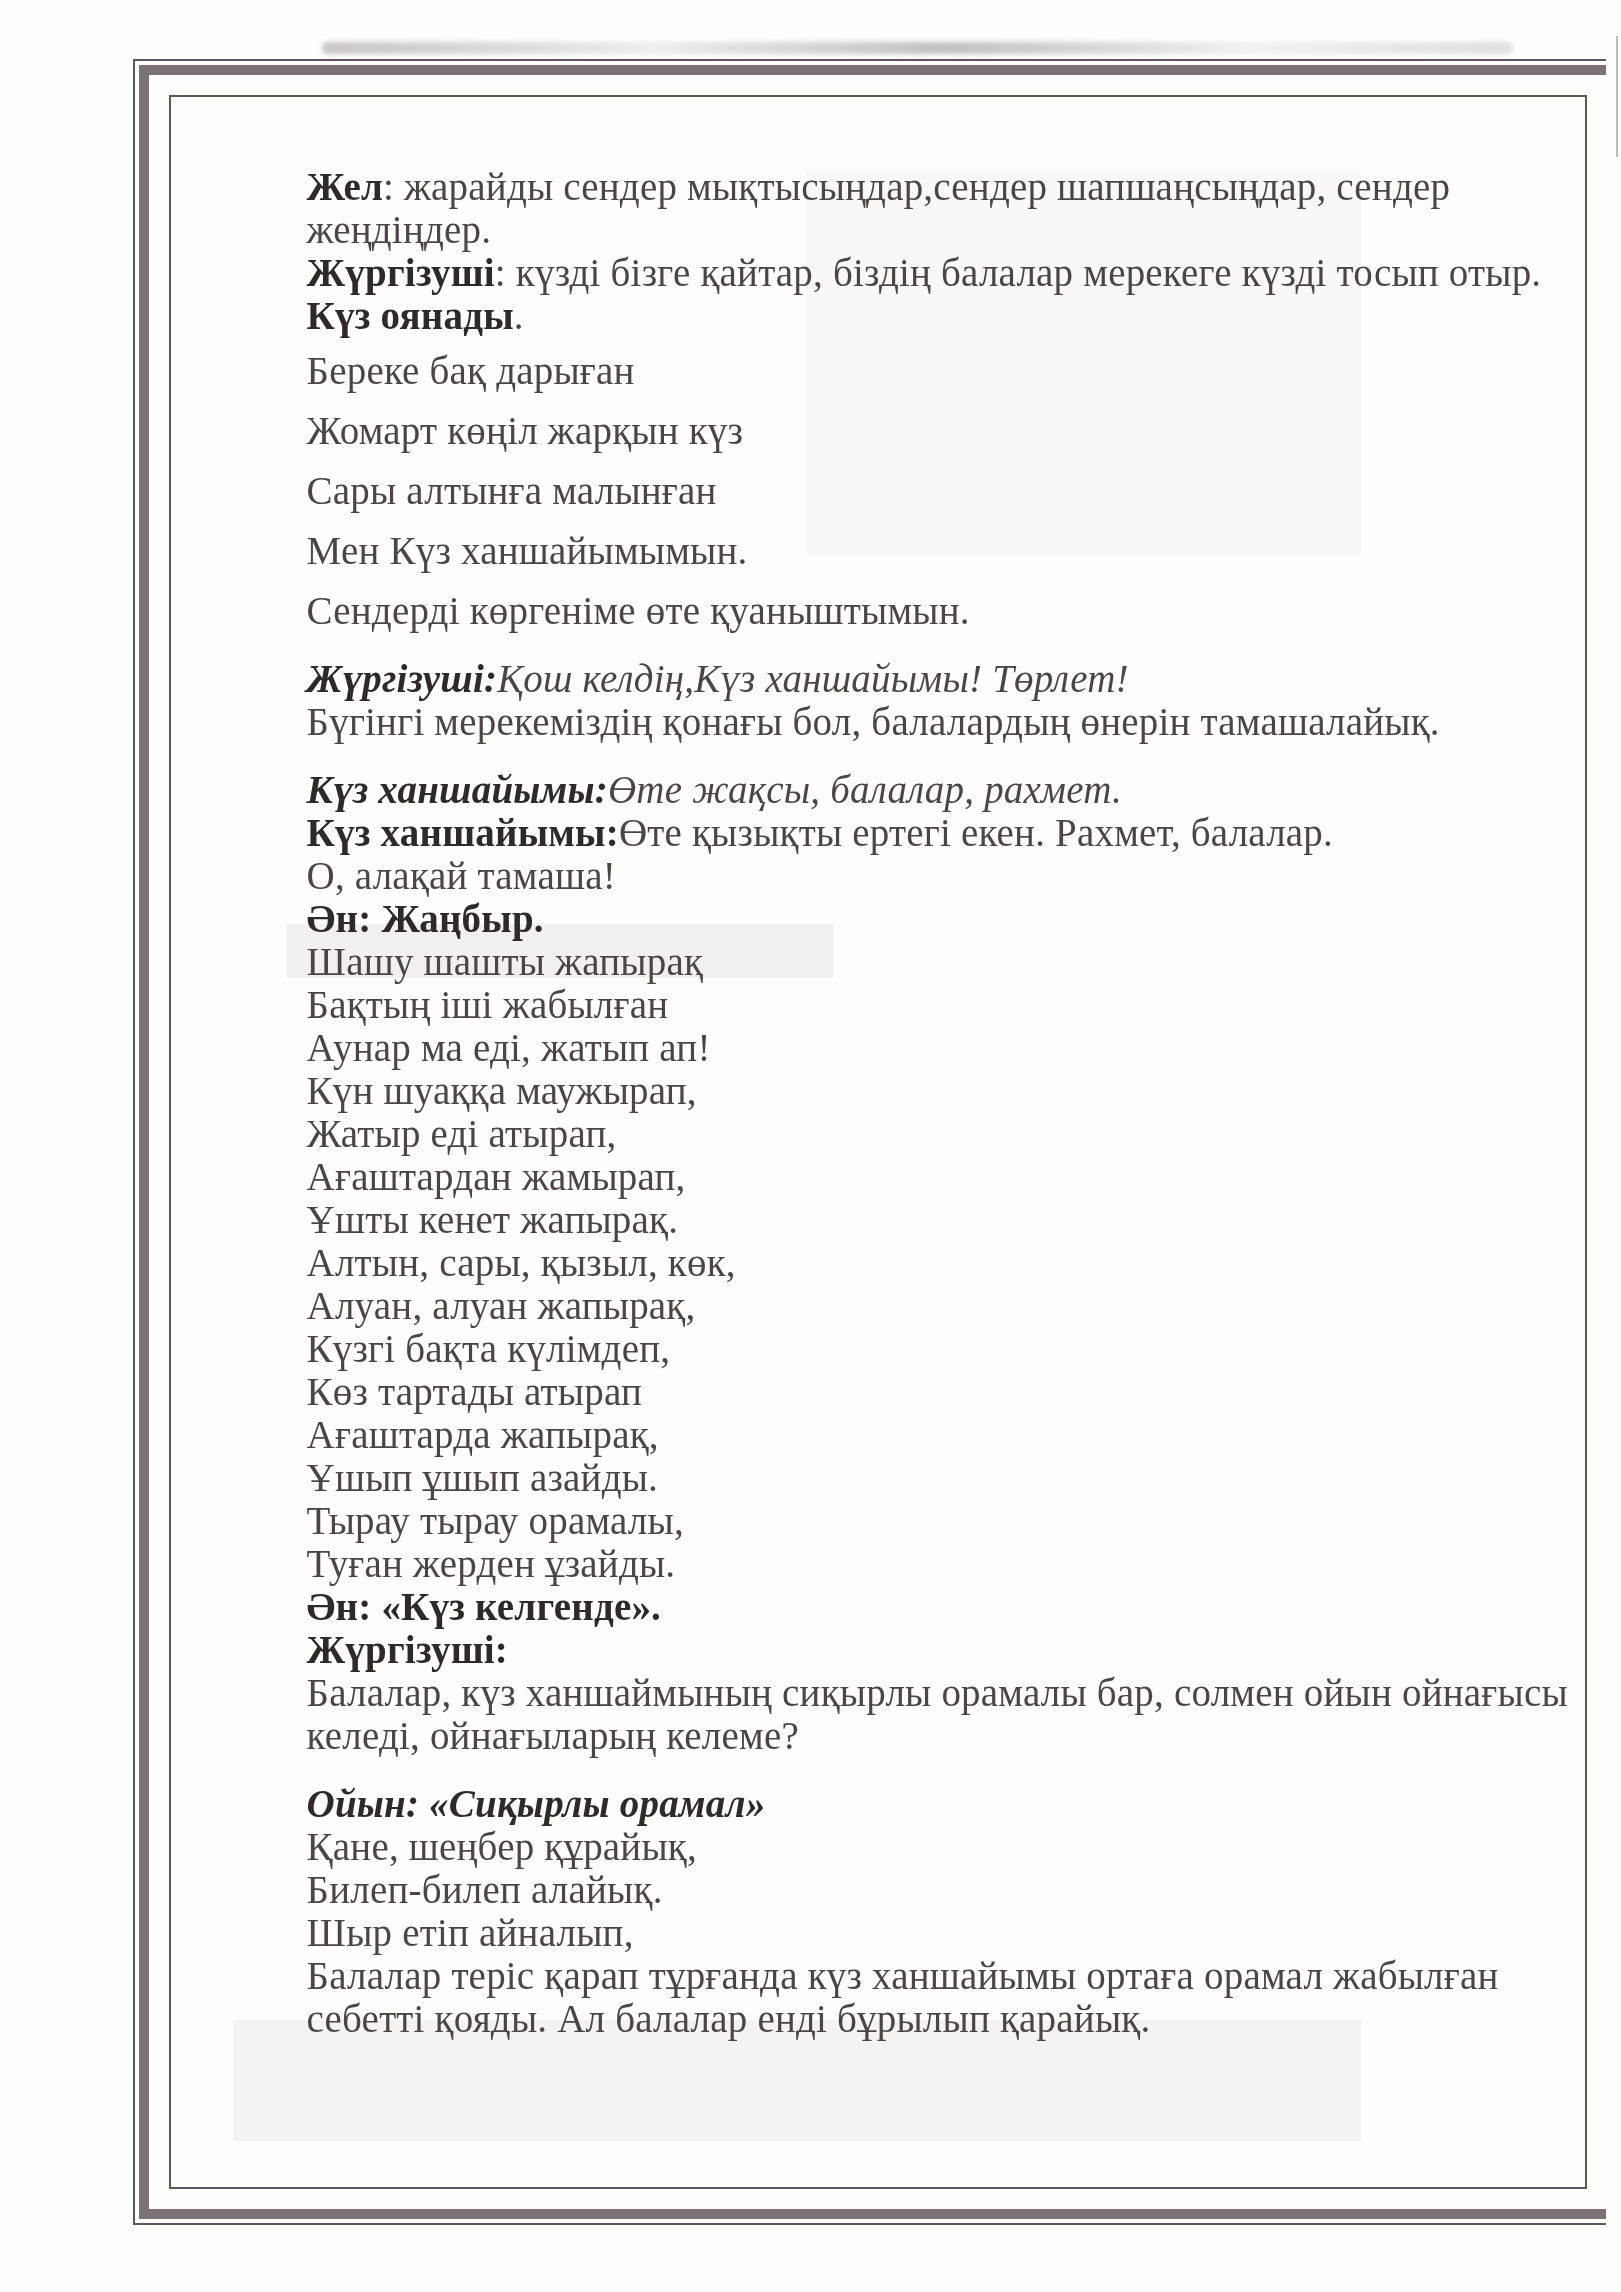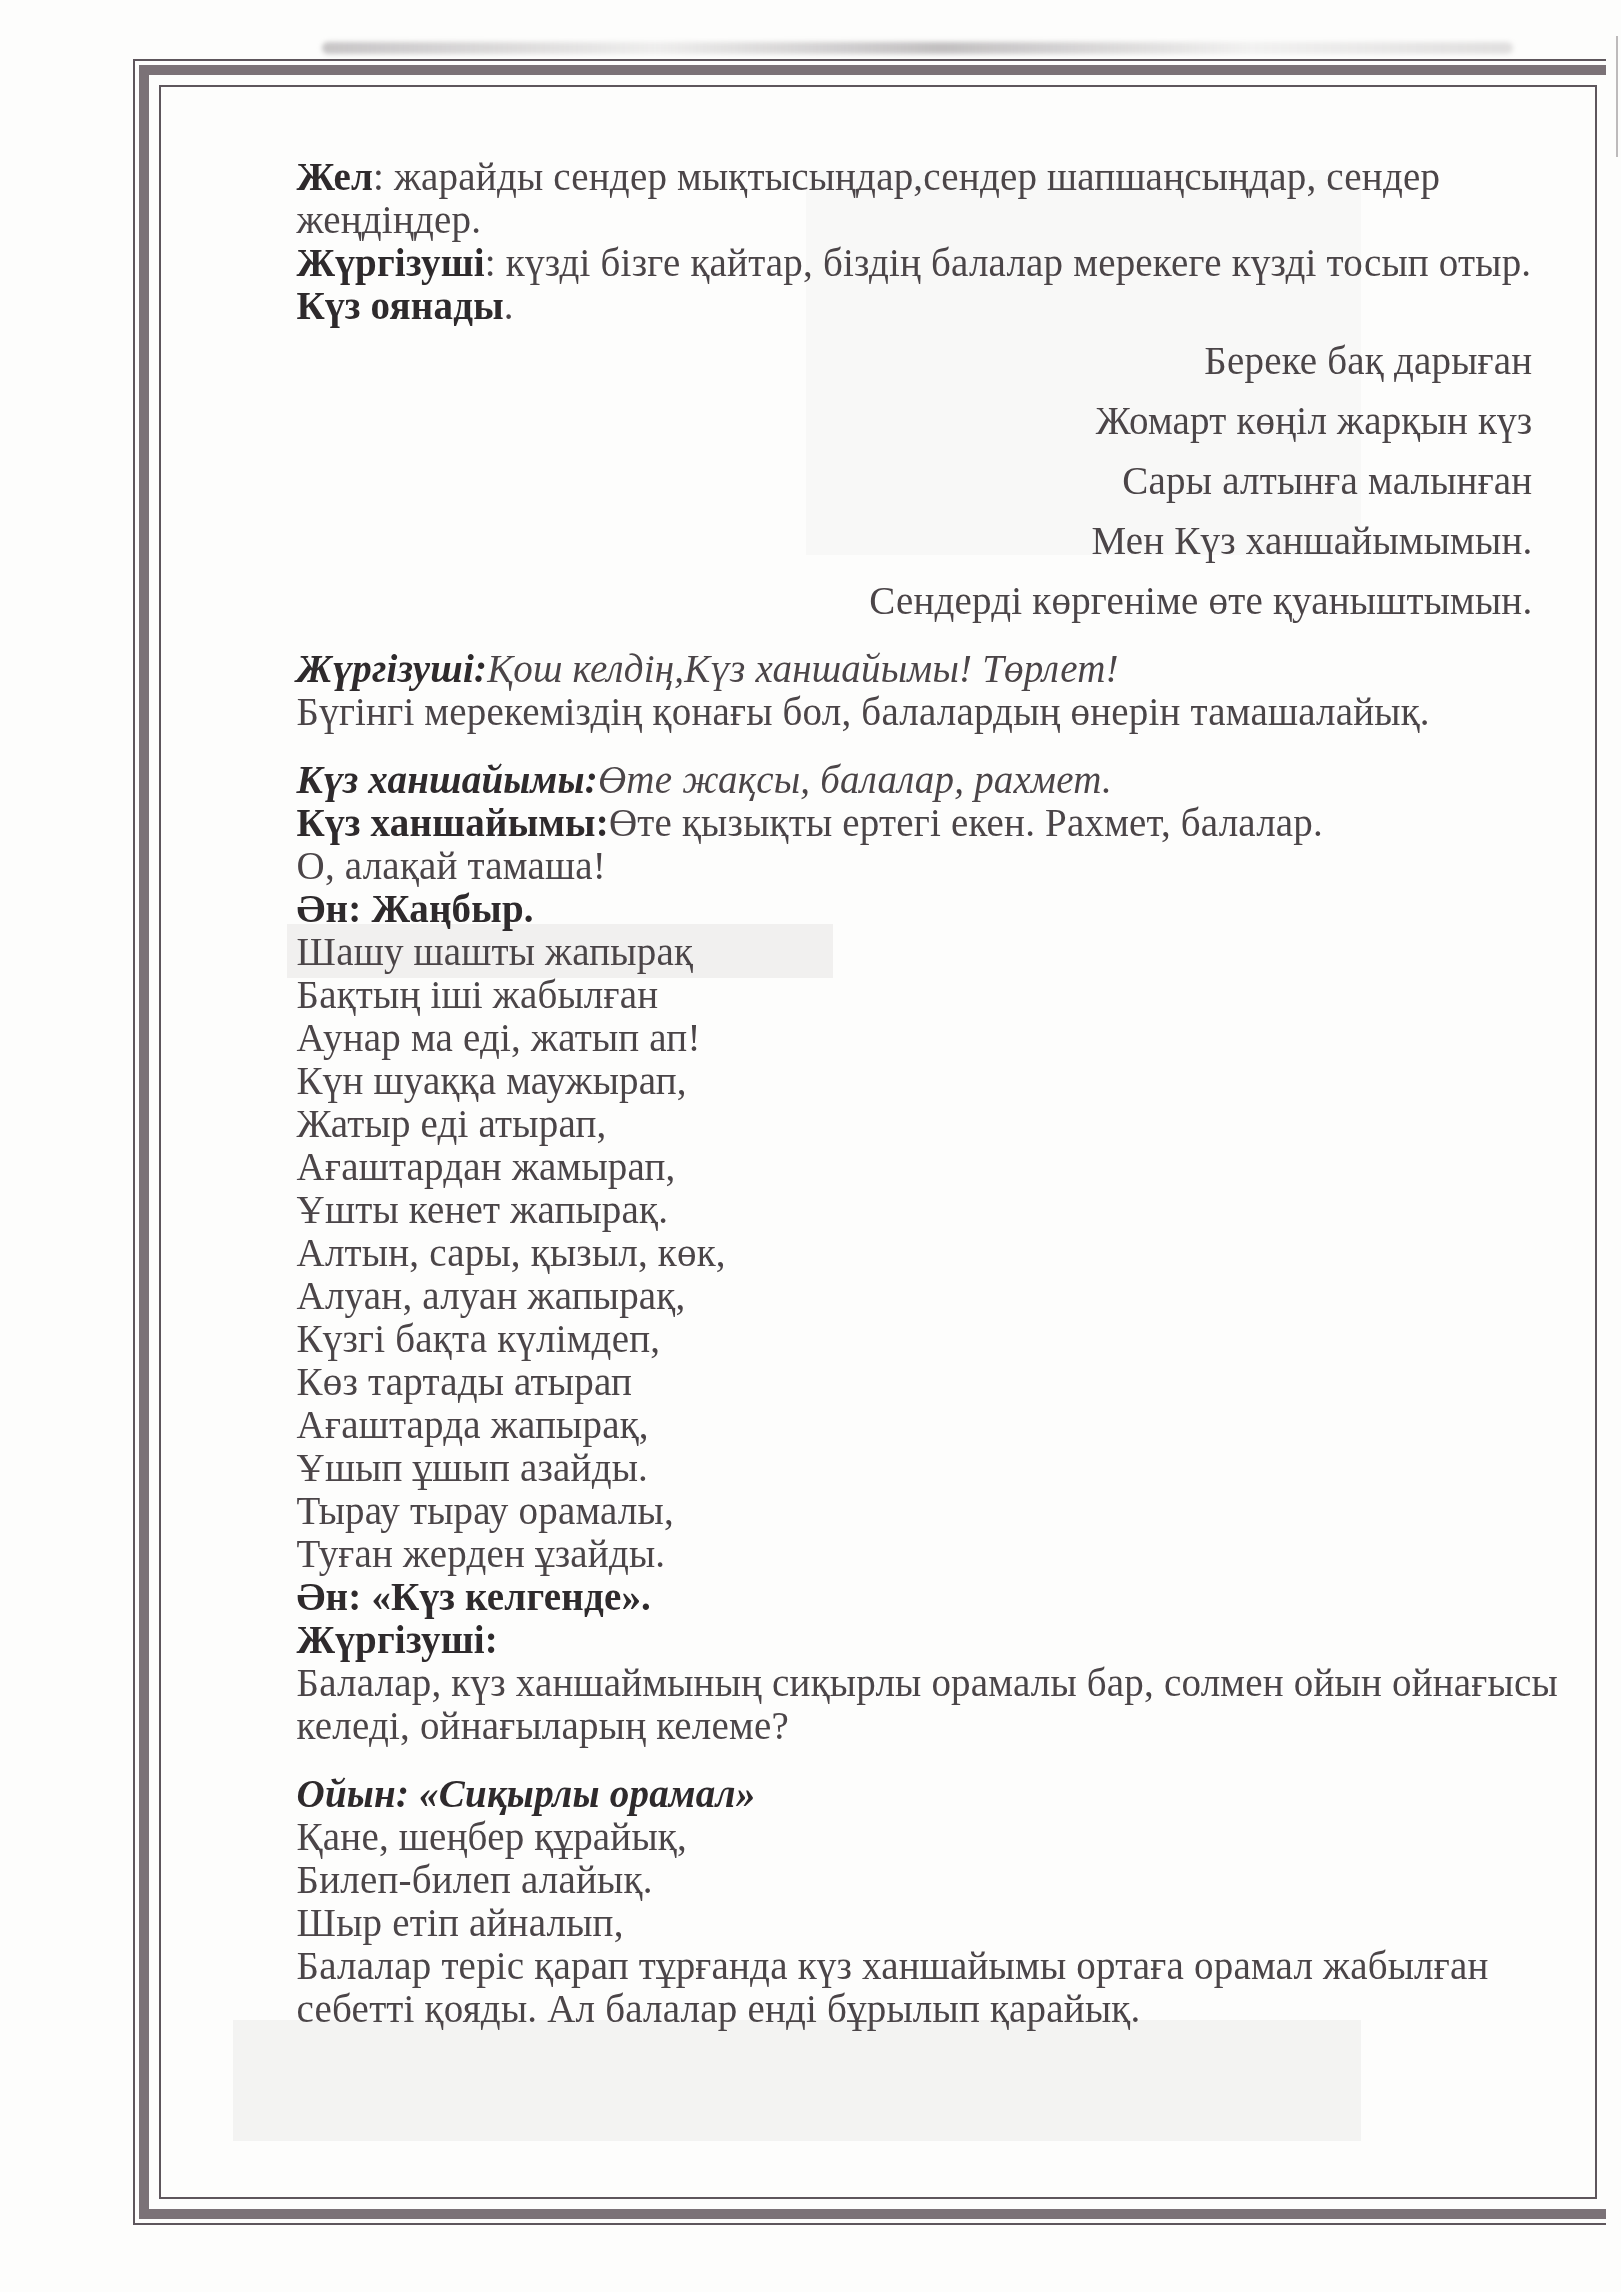--- a/index.html
+++ b/index.html
@@ -26,33 +26,33 @@
   .noise{position:absolute;pointer-events:none;}
   .noise.n1{left:287px;top:924px;width:546px;height:54px;background:rgba(160,155,158,.13);}
   .noise.n2{left:233px;top:2020px;width:1128px;height:121px;background:rgba(160,155,158,.10);}
   .noise.n3{left:806px;top:170px;width:555px;height:385px;background:rgba(170,166,168,.06);}
   .frame{
     position:absolute;left:133px;top:59px;width:1490px;height:2166px;
     border:2.7px solid var(--line);padding:3.6px;box-sizing:border-box;
   }
   .band{
     width:100%;height:100%;box-sizing:border-box;
-    border:10.7px solid var(--band);padding:10px;
+    border:10.7px solid var(--band);padding:20px;
   }
   .inner{
     width:100%;height:100%;box-sizing:border-box;
     border:2.7px solid var(--line);
   }
   .content{padding:68px 63px 0 136px;}
   p.line{
     margin:0;font-size:39px;line-height:43px;color:var(--text);
     letter-spacing:0.2px;white-space:nowrap;
   }
   p.line b{color:var(--bold);font-weight:bold;}
-  p.line.stanza{margin-bottom:17px;text-align:right;}
+  p.line.stanza{margin-bottom:17px;}
   p.line.first-stanza{margin-top:12.5px;}
   p.line.gap{margin-top:25px;font-style:italic;}
   .right-mask{
     position:absolute;right:0;top:0;width:15px;height:2293px;background:var(--paper);
   }
   .edge-mark{
     position:absolute;right:2.7px;top:36px;width:2.7px;height:121px;
     background:rgba(110,104,108,.45);
   }
 </style>

